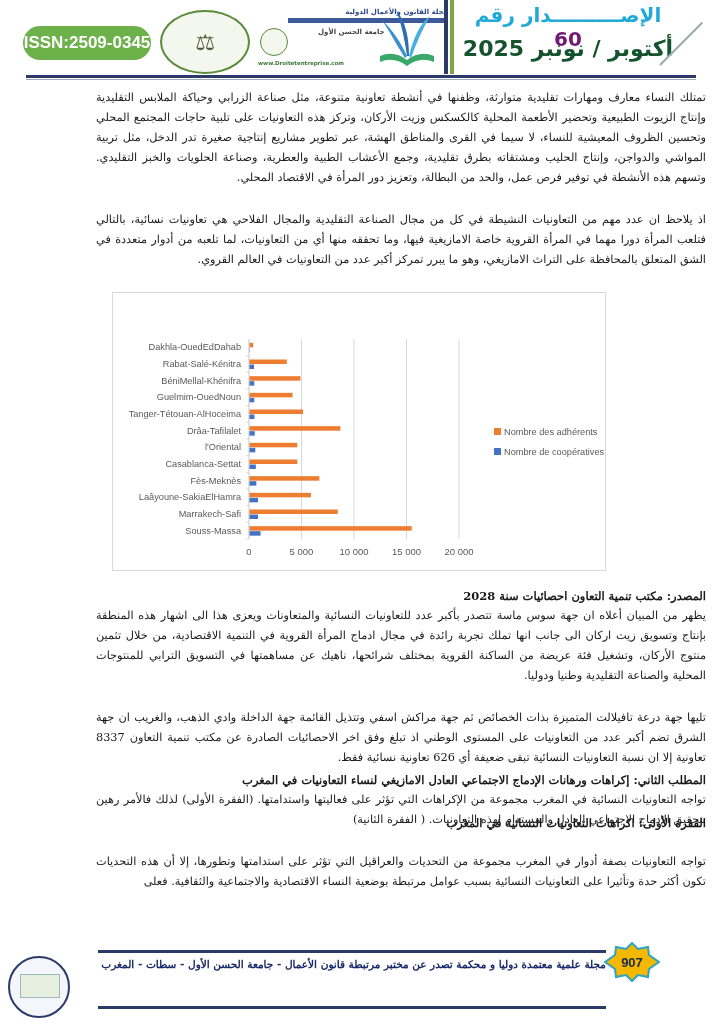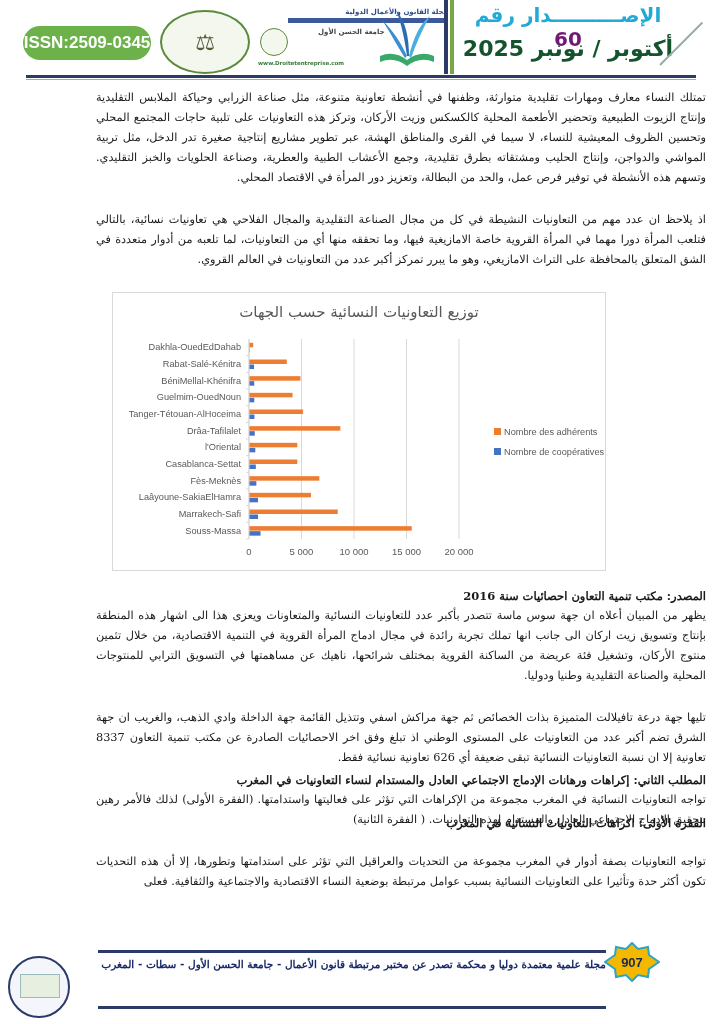--- a/index.html
+++ b/index.html
@@ -67,21 +67,20 @@
   <div class="date-line">أكتوبر / نونبر 2025</div>
   <div class="diag"></div>
 </div>
 <div class="header-rule"></div>
 <div class="header-rule2"></div>
 
 <div class="para" style="top:88px;">تمتلك النساء معارف ومهارات تقليدية متوارثة، وظفنها في أنشطة تعاونية متنوعة، مثل صناعة الزرابي وحياكة الملابس التقليدية وإنتاج الزيوت الطبيعية وتحضير الأطعمة المحلية كالكسكس وزيت الأركان، وتركز هذه التعاونيات على تلبية حاجات المجتمع المحلي وتحسين الظروف المعيشية للنساء، لا سيما في القرى والمناطق الهشة، عبر تطوير مشاريع إنتاجية صغيرة تدر الدخل، مثل تربية المواشي والدواجن، وإنتاج الحليب ومشتقاته بطرق تقليدية، وجمع الأعشاب الطبية والعطرية، وصناعة الحلويات والخبز التقليدي. وتسهم هذه الأنشطة في توفير فرص عمل، والحد من البطالة، وتعزيز دور المرأة في الاقتصاد المحلي.</div>
 <div class="para" style="top:210px;">اذ يلاحظ ان عدد مهم من التعاونيات النشيطة في كل من مجال الصناعة التقليدية والمجال الفلاحي هي تعاونيات نسائية، بالتالي فتلعب المرأة دورا مهما في المرأة القروية خاصة الامازيغية فيها، وما تحققه منها أي من التعاونيات، لما تلعبه من أدوار متعددة في الشق المتعلق بالمحافظة على التراث الامازيغي، وهو ما يبرر تمركز أكبر عدد من التعاونيات في العالم القروي.</div>
 
 <div class="chart-box">
-  <div class="chart-title">توزيع التعاونيات النسائية حسب الجهات</div>
   <svg class="chart-svg" id="chart-svg" width="492" height="277">
       <line x1="136" x2="136" y1="46" y2="246" stroke="#d9d9d9" stroke-width="1"></line>
       <text x="136" y="262" text-anchor="middle" font-size="9.5" fill="#595959" font-family="Liberation Sans, sans-serif">0</text>
       <line x1="188.5" x2="188.5" y1="46" y2="246" stroke="#d9d9d9" stroke-width="1"></line>
       <text x="188.5" y="262" text-anchor="middle" font-size="9.5" fill="#595959" font-family="Liberation Sans, sans-serif">5 000</text>
       <line x1="241" x2="241" y1="46" y2="246" stroke="#d9d9d9" stroke-width="1"></line>
       <text x="241" y="262" text-anchor="middle" font-size="9.5" fill="#595959" font-family="Liberation Sans, sans-serif">10 000</text>
       <line x1="293.5" x2="293.5" y1="46" y2="246" stroke="#d9d9d9" stroke-width="1"></line>
       <text x="293.5" y="262" text-anchor="middle" font-size="9.5" fill="#595959" font-family="Liberation Sans, sans-serif">15 000</text>
       <line x1="346" x2="346" y1="46" y2="246" stroke="#d9d9d9" stroke-width="1"></line>
@@ -135,24 +134,24 @@
       <rect x="136" y="233.16666666666669" width="162.75" height="4.5" fill="#ed7d31"></rect>
       <rect x="136" y="238.16666666666669" width="11.550000000000011" height="4.5" fill="#4472c4"></rect>
       <line x1="136" x2="136" y1="46" y2="246" stroke="#d9d9d9"></line>
       <rect x="381" y="135" width="7" height="7" fill="#ed7d31"></rect>
       <text x="391" y="142" font-size="9.2" fill="#595959" font-family="Liberation Sans, sans-serif">Nombre des adhérents</text>
       <rect x="381" y="155" width="7" height="7" fill="#4472c4"></rect>
       <text x="391" y="162" font-size="9.2" fill="#595959" font-family="Liberation Sans, sans-serif">Nombre de coopératives</text>
     </svg>
 </div>
 
-<div class="para bold" style="top:586px;">المصدر: مكتب تنمية التعاون احصائيات سنة 2016</div>
+<div class="para bold" style="top:586px;">المصدر: مكتب تنمية التعاون احصائيات سنة 2028</div>
 <div class="para" style="top:606px;">يظهر من المبيان أعلاه ان جهة سوس ماسة تتصدر بأكبر عدد للتعاونيات النسائية والمتعاونات ويعزى هذا الى اشهار هذه المنطقة بإنتاج وتسويق زيت اركان الى جانب انها تملك تجربة رائدة في مجال ادماج المرأة القروية في التنمية الاقتصادية، من خلال تثمين منتوج الأركان، وتشغيل فئة عريضة من الساكنة القروية بمختلف شرائحها، ناهيك عن مساهمتها في التسويق الترابي للمنتوجات المحلية والصناعة التقليدية وطنيا ودوليا.</div>
 <div class="para" style="top:708px;">تليها جهة درعة تافيلالت المتميزة بذات الخصائص ثم جهة مراكش اسفي وتتذيل القائمة جهة الداخلة وادي الذهب، والغريب ان جهة الشرق تضم أكبر عدد من التعاونيات على المستوى الوطني اذ تبلغ وفق اخر الاحصائيات الصادرة عن مكتب تنمية التعاون 8337 تعاونية إلا ان نسبة التعاونيات النسائية تبقى ضعيفة أي 626 تعاونية نسائية فقط.</div>
-<div class="para bold" style="top:770px;">المطلب الثاني: إكراهات ورهانات الإدماج الاجتماعي العادل والمستدام لنساء التعاونيات في المغرب</div>
+<div class="para bold" style="top:770px;">المطلب الثاني: إكراهات ورهانات الإدماج الاجتماعي العادل الامازيغي لنساء التعاونيات في المغرب</div>
 <div class="para" style="top:790px;">تواجه التعاونيات النسائية في المغرب مجموعة من الإكراهات التي تؤثر على فعاليتها واستدامتها. (الفقرة الأولى) لذلك فالأمر رهين بتحقيق الإدماج الاجتماعي العادل والمستدام لهذه التعاونيات. ( الفقرة الثانية)</div>
 <div class="para bold" style="top:813px;">الفقرة الأولى: اكراهات التعاونيات النسائية في المغرب</div>
 <div class="para" style="top:852px;">تواجه التعاونيات بصفة أدوار في المغرب مجموعة من التحديات والعراقيل التي تؤثر على استدامتها وتطورها، إلا أن هذه التحديات تكون أكثر حدة وتأثيرا على التعاونيات النسائية بسبب عوامل مرتبطة بوضعية النساء الاقتصادية والاجتماعية والثقافية. فعلى</div>
 
 <div class="footer-rule" style="left:98px; top:950px; width:508px;"></div>
 <div class="footer-text" style="left:98px; top:958px; width:508px; font-size:10.5px;">مجلة علمية معتمدة  دوليا و محكمة تصدر عن مختبر مرتبطة قانون الأعمال - جامعة الحسن الأول - سطات - المغرب</div>
 <div class="footer-text" style="left:98px; top:1032px; width:508px; font-size:16px; color:#111;font-family:Liberation Serif, serif;">الإميل الرسمي :  MFORKi22@Gmail.com  الموقع الرسمي : WWW.Droitetentreprise.com</div>
 <div class="footer-rule" style="left:98px; top:1006px; width:508px;"></div>
 
 <svg class="page-star" viewBox="0 0 56 40">

